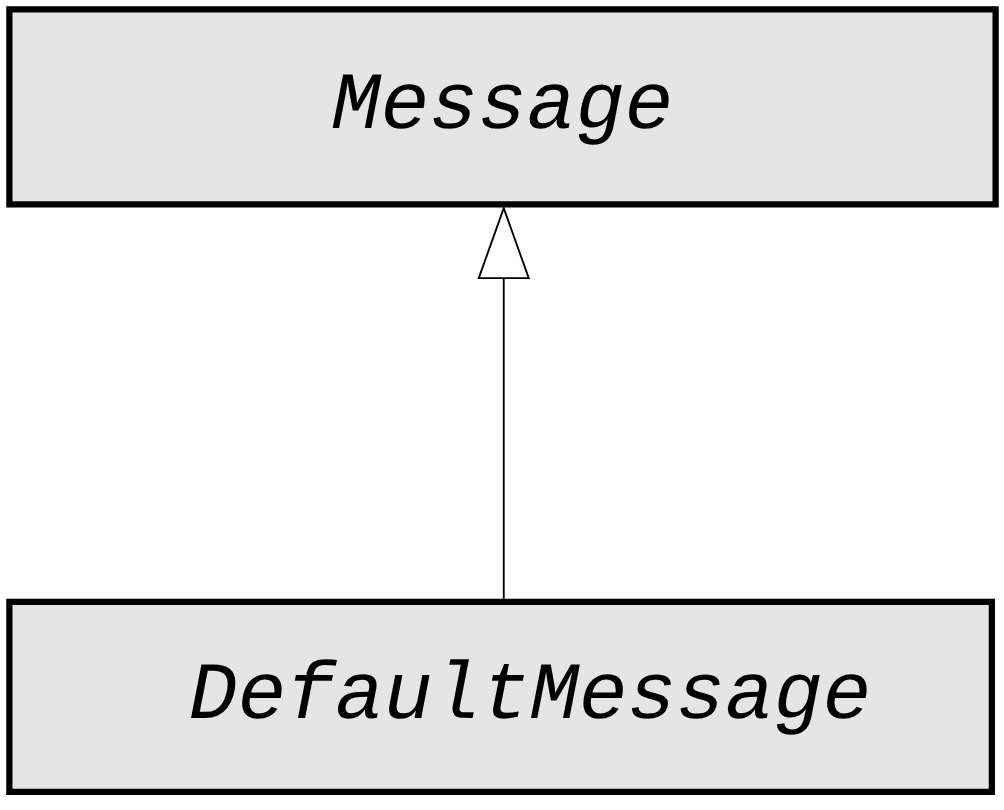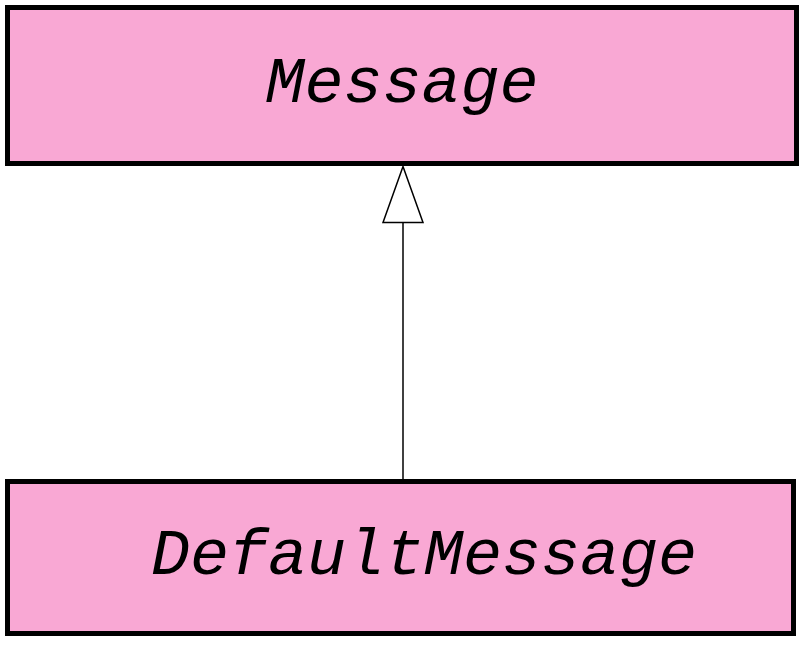--- a/index.html
+++ b/index.html
@@ -18,21 +18,21 @@
     position: absolute;
     left: 0;
     top: 0;
     width: 803px;
     height: 648px;
   }
   .class-box {
     position: absolute;
     box-sizing: border-box;
     border: 5px solid #000000;
-    background: #f9a8d4;
+    background: #e5e5e5;
     display: flex;
     align-items: center;
     justify-content: center;
   }
   .class-box.top {
     left: 5px;
     top: 5px;
     width: 794px;
     height: 161px;
   }

